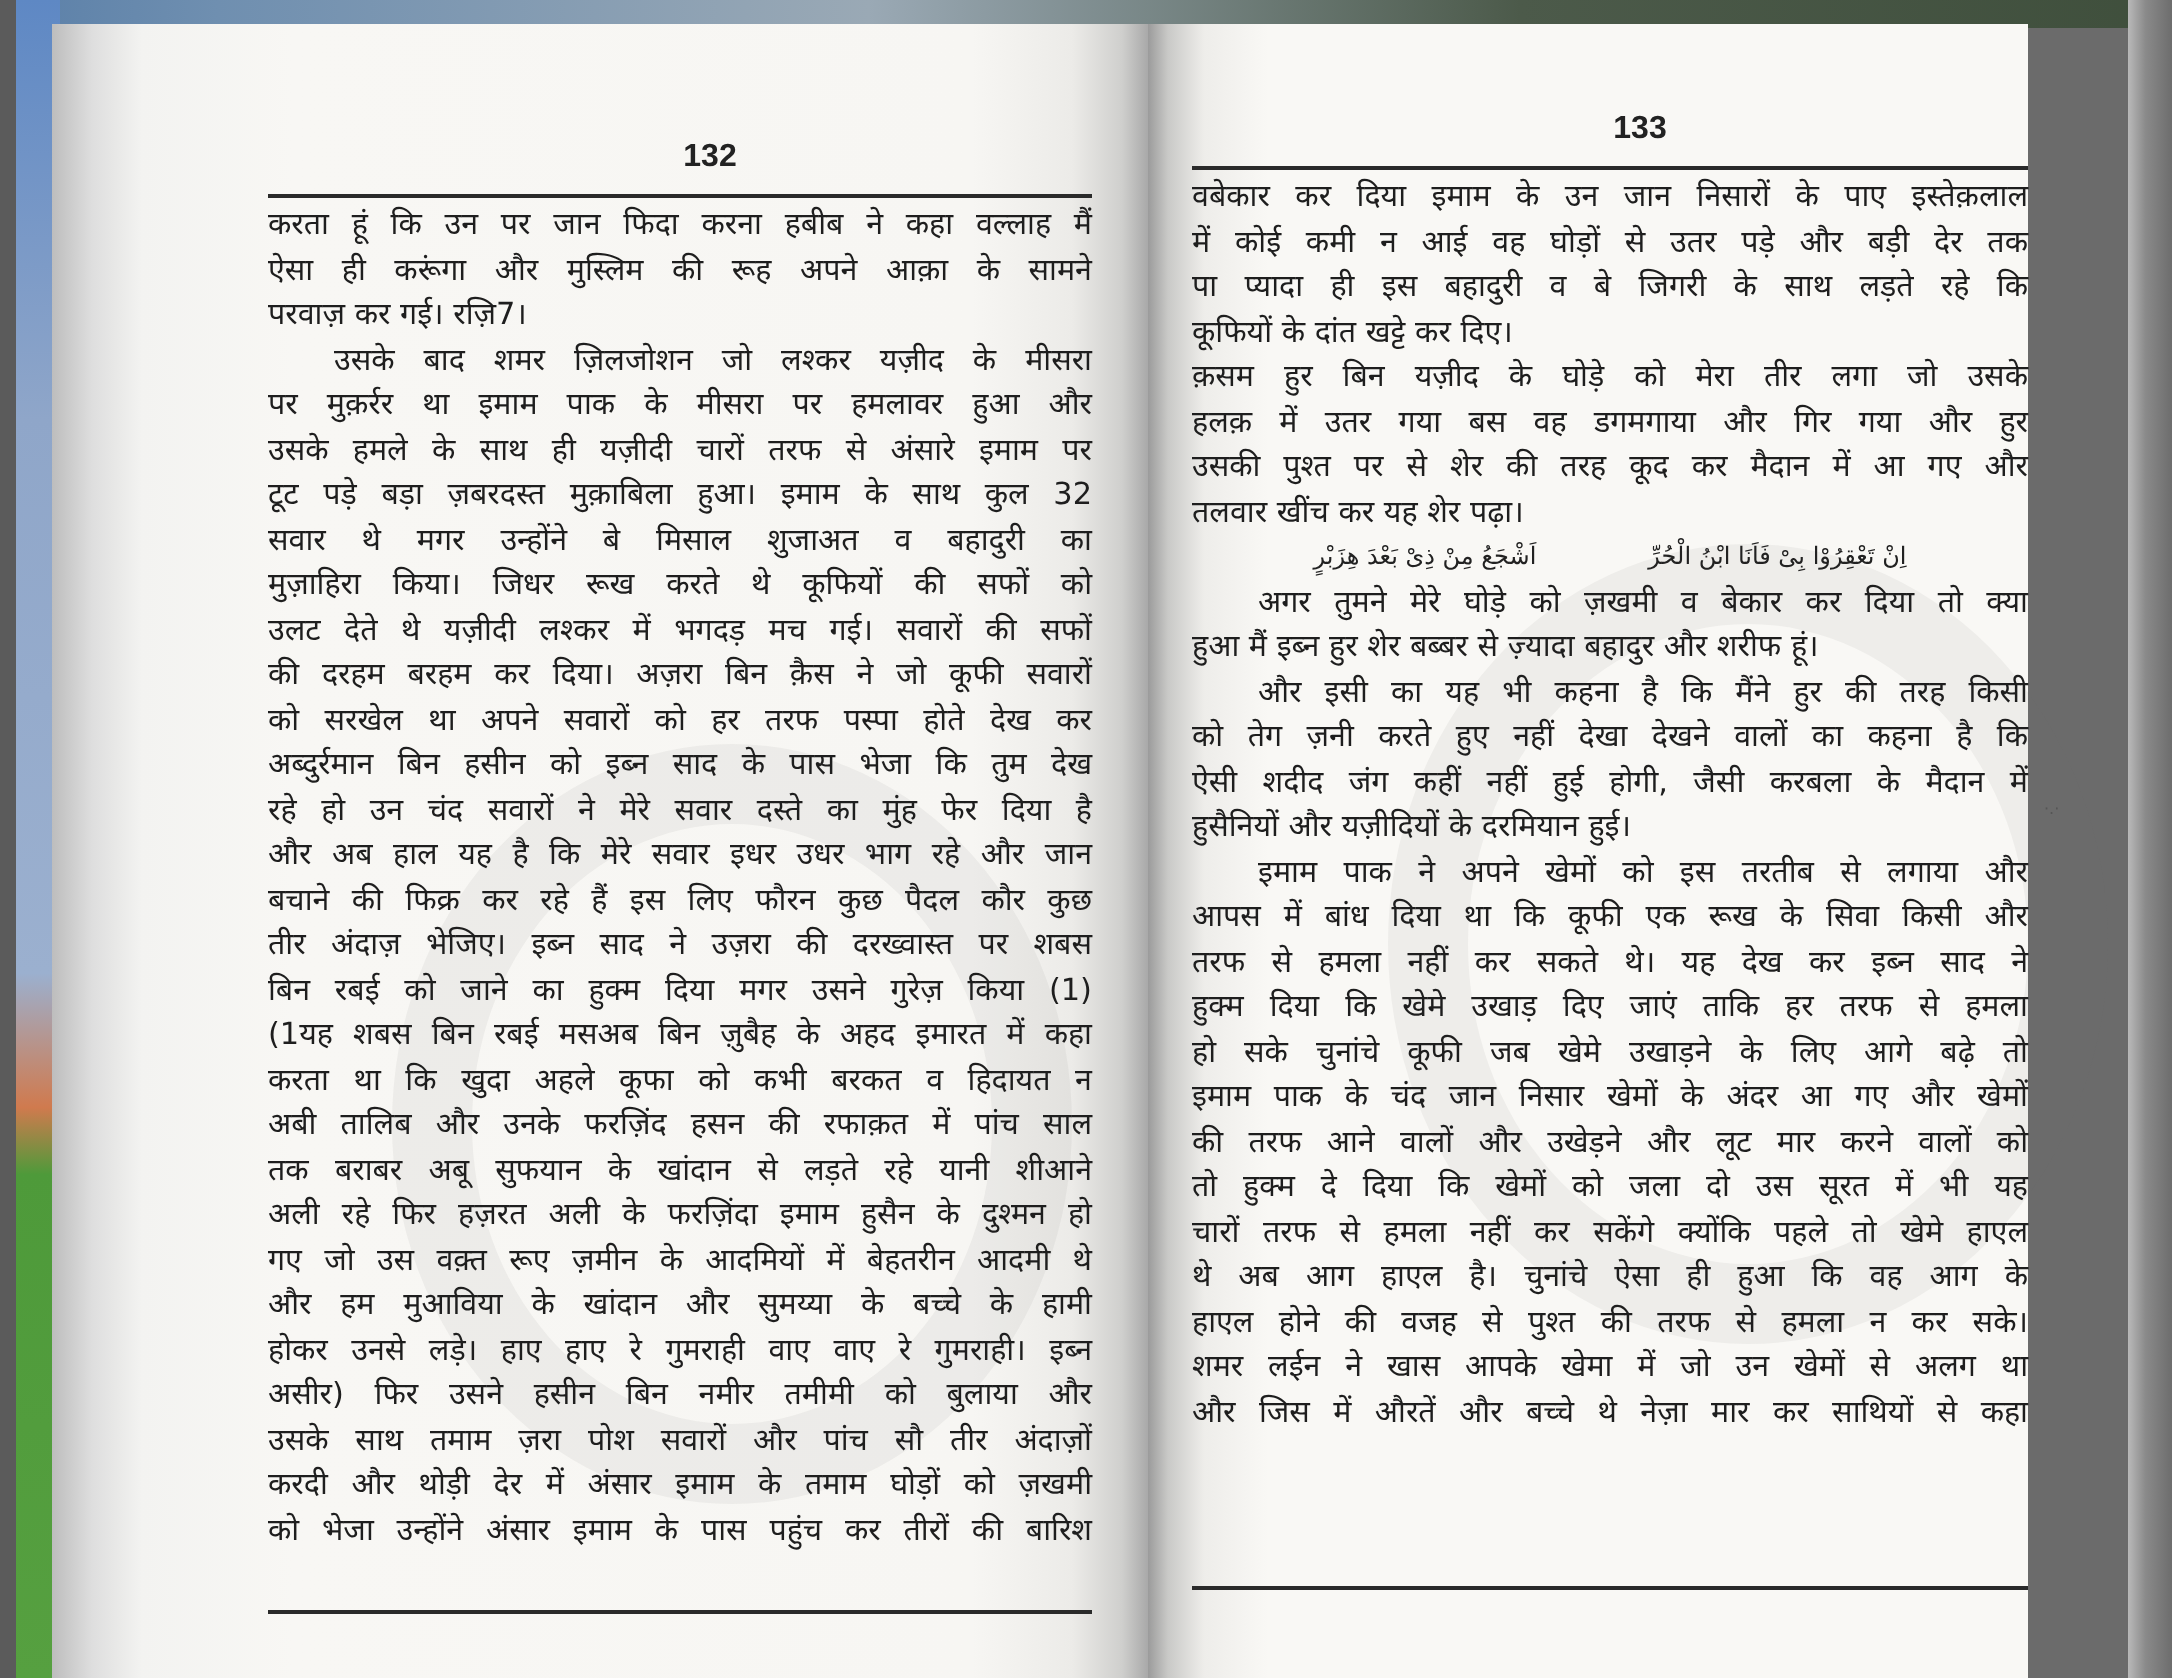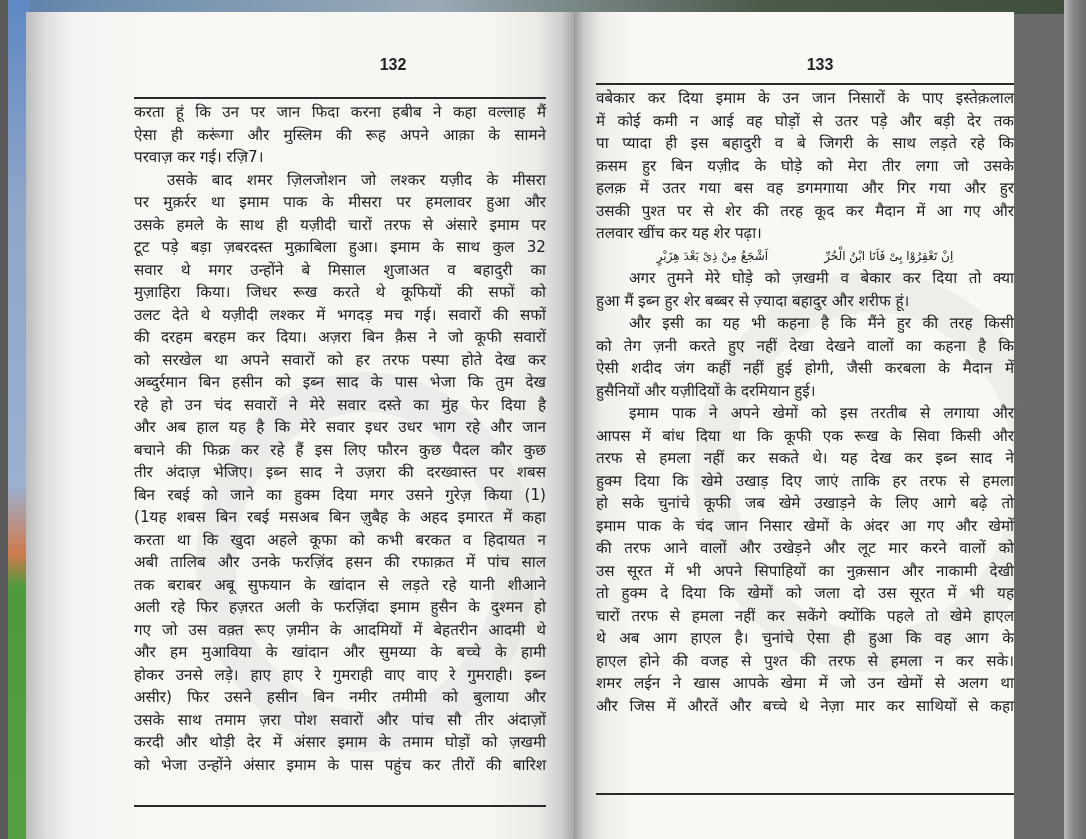--- a/index.html
+++ b/index.html
@@ -60,21 +60,21 @@
 </head>
 <body>
 
 <div class="bg-top"></div>
 <div class="bg-left"></div>
 <div class="bg-left-dark"></div>
 <div class="bg-right"></div>
 
 <div class="page left">
   <div class="watermark" style="left:170px; top:360px; width:260px; height:300px;"></div>
-  <div class="page-num" style="left:0; width:548px; top:44px; padding-left:110px; box-sizing:border-box;margin-left:38px;">132</div>
+  <div class="page-num" style="left:0; width:548px; top:58px; padding-left:110px; box-sizing:border-box;">132</div>
   <div class="rule" style="left:108px; width:412px; top:85px;"></div>
   <div class="text-block" id="left-text" style="left:108px; width:412px; top:89px;">
       <span class="line">करता हूं कि उन पर जान फिदा करना हबीब ने कहा वल्लाह मैं</span>
       <span class="line">ऐसा ही करूंगा और मुस्लिम की रूह अपने आक़ा के सामने</span>
       <span class="line last">परवाज़ कर गई। रज़ि7।</span>
       <span class="line indent">उसके बाद शमर ज़िलजोशन जो लश्कर यज़ीद के मीसरा</span>
       <span class="line">पर मुक़र्रर था इमाम पाक के मीसरा पर हमलावर हुआ और</span>
       <span class="line">उसके हमले के साथ ही यज़ीदी चारों तरफ से अंसारे इमाम पर</span>
       <span class="line">टूट पड़े बड़ा ज़बरदस्त मुक़ाबिला हुआ। इमाम के साथ कुल 32</span>
       <span class="line">सवार थे मगर उन्होंने बे मिसाल शुजाअत व बहादुरी का</span>
@@ -105,20 +105,21 @@
 </div>
 
 <div class="page right">
   <div class="watermark" style="left:120px; top:260px; width:280px; height:320px;"></div>
   <div class="page-num" style="left:0; width:492px; top:44px;">133</div>
   <div class="rule" style="left:22px; width:418px; top:71px;"></div>
   <div class="text-block" id="right-text" style="left:22px; width:418px; top:75px;">
       <span class="line">वबेकार कर दिया इमाम के उन जान निसारों के पाए इस्तेक़लाल</span>
       <span class="line">में कोई कमी न आई वह घोड़ों से उतर पड़े और बड़ी देर तक</span>
       <span class="line">पा प्यादा ही इस बहादुरी व बे जिगरी के साथ लड़ते रहे कि</span>
+      <span class="line last">कूफियों के दांत खट्टे कर दिए।</span>
       <span class="line">क़सम हुर बिन यज़ीद के घोड़े को मेरा तीर लगा जो उसके</span>
       <span class="line">हलक़ में उतर गया बस वह डगमगाया और गिर गया और हुर</span>
       <span class="line">उसकी पुश्त पर से शेर की तरह कूद कर मैदान में आ गए और</span>
       <span class="line last">तलवार खींच कर यह शेर पढ़ा।</span>
       <div class="arabic">
         <span>اِنْ تَعْقِرُوْا بِیْ فَاَنَا ابْنُ الْحُرِّ</span>
         <span>اَشْجَعُ مِنْ ذِیْ بَعْدَ هِزَبْرٍ</span>
       </div>
       <span class="line indent">अगर तुमने मेरे घोड़े को ज़खमी व बेकार कर दिया तो क्या</span>
       <span class="line last">हुआ मैं इब्न हुर शेर बब्बर से ज़्यादा बहादुर और शरीफ हूं।</span>
@@ -126,21 +127,20 @@
       <span class="line">को तेग ज़नी करते हुए नहीं देखा देखने वालों का कहना है कि</span>
       <span class="line">ऐसी शदीद जंग कहीं नहीं हुई होगी, जैसी करबला के मैदान में</span>
       <span class="line last">हुसैनियों और यज़ीदियों के दरमियान हुई।</span>
       <span class="line indent">इमाम पाक ने अपने खेमों को इस तरतीब से लगाया और</span>
       <span class="line">आपस में बांध दिया था कि कूफी एक रूख के सिवा किसी और</span>
       <span class="line">तरफ से हमला नहीं कर सकते थे। यह देख कर इब्न साद ने</span>
       <span class="line">हुक्म दिया कि खेमे उखाड़ दिए जाएं ताकि हर तरफ से हमला</span>
       <span class="line">हो सके चुनांचे कूफी जब खेमे उखाड़ने के लिए आगे बढ़े तो</span>
       <span class="line">इमाम पाक के चंद जान निसार खेमों के अंदर आ गए और खेमों</span>
       <span class="line">की तरफ आने वालों और उखेड़ने और लूट मार करने वालों को</span>
-      <span class="line">उस सूरत में भी अपने सिपाहियों का नुक़सान और नाकामी देखी</span>
       <span class="line">तो हुक्म दे दिया कि खेमों को जला दो उस सूरत में भी यह</span>
       <span class="line">चारों तरफ से हमला नहीं कर सकेंगे क्योंकि पहले तो खेमे हाएल</span>
       <span class="line">थे अब आग हाएल है। चुनांचे ऐसा ही हुआ कि वह आग के</span>
       <span class="line">हाएल होने की वजह से पुश्त की तरफ से हमला न कर सके।</span>
       <span class="line">शमर लईन ने खास आपके खेमा में जो उन खेमों से अलग था</span>
       <span class="line">और जिस में औरतें और बच्चे थे नेज़ा मार कर साथियों से कहा</span>
     </div>
   <div class="rule" style="left:22px; width:418px; top:781px; height:1.5px;"></div>
   <div class="specks" style="left:448px; top:388px;">·.·</div>
 </div>

